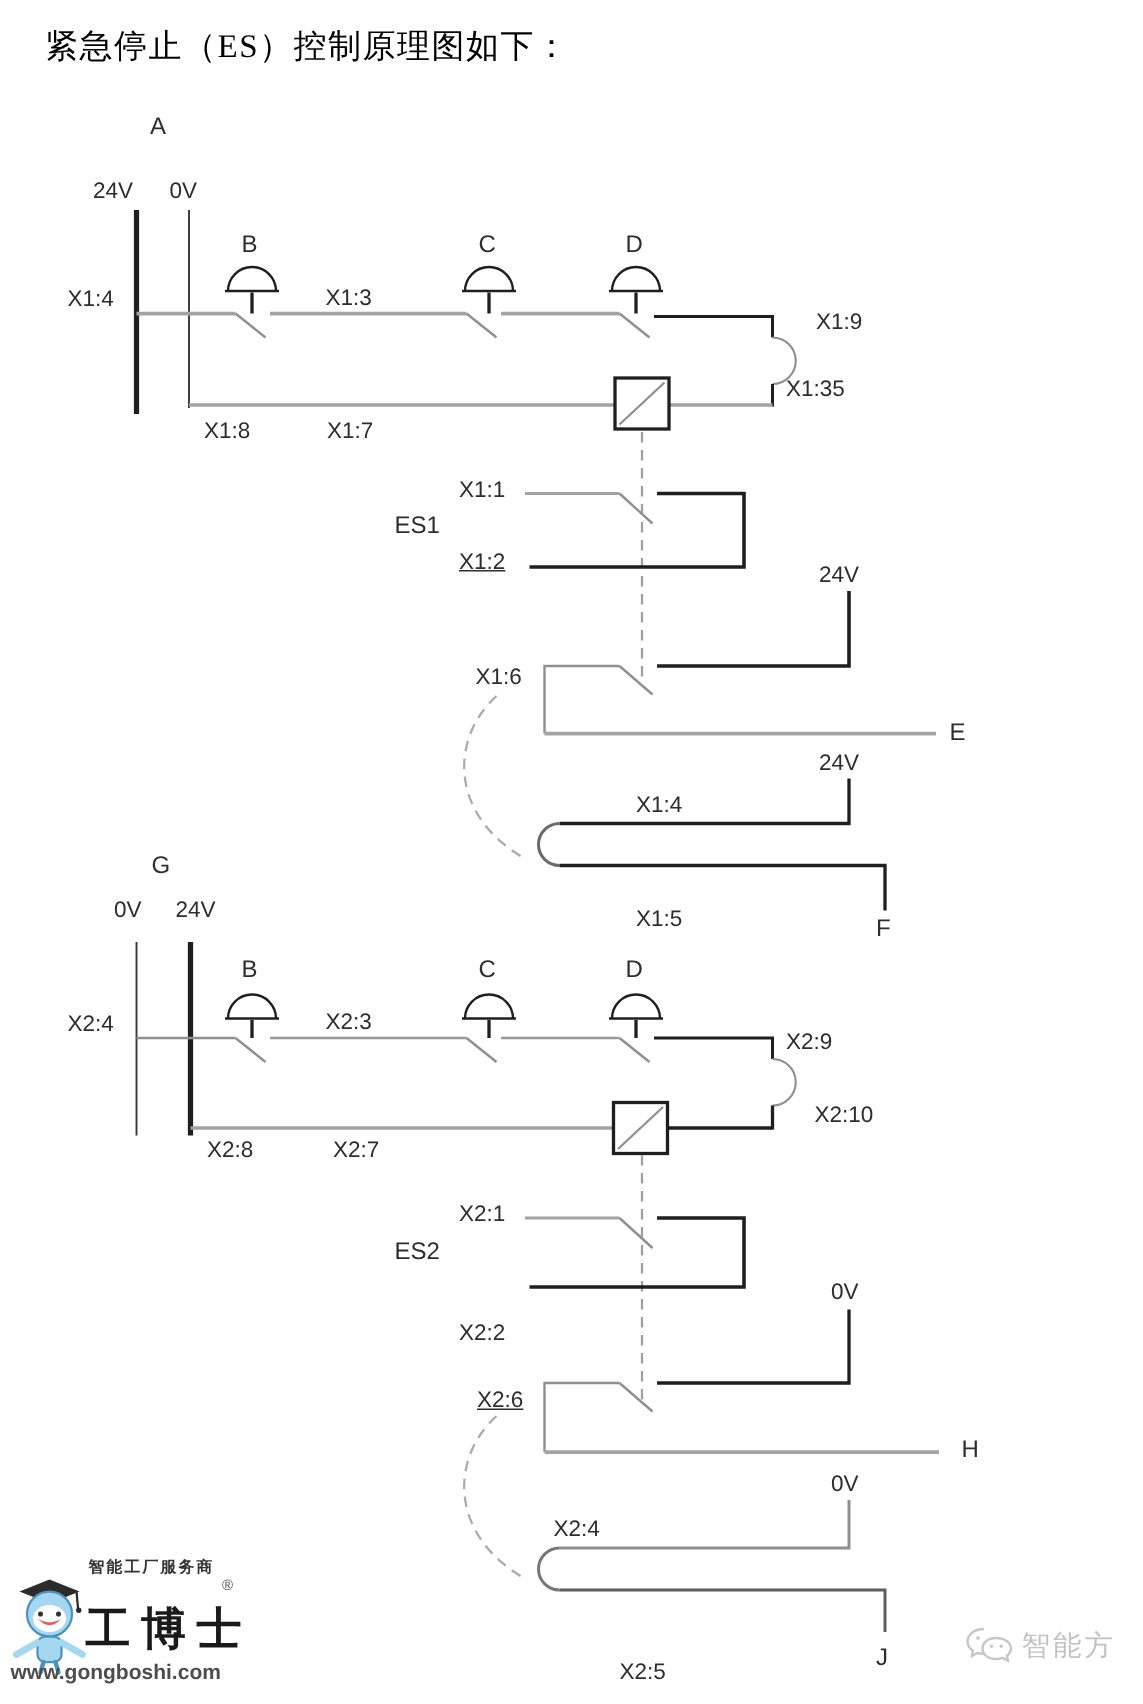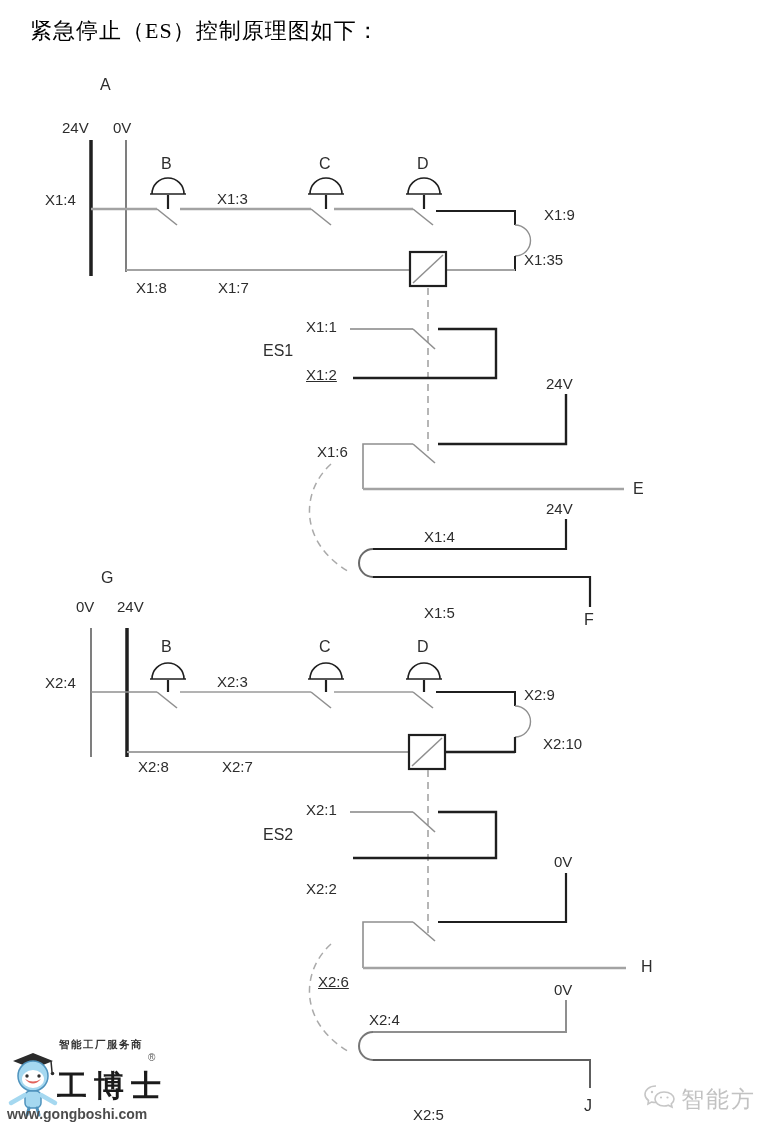--- a/index.html
+++ b/index.html
@@ -38,21 +38,21 @@
     font-size:10.5px;font-weight:bold;color:#333;
     letter-spacing:1.5px;white-space:nowrap;
   }
   .logo-site{
     position:absolute;left:7px;top:1106px;
     font-size:14px;font-weight:bold;color:#4c4c4c;
     white-space:nowrap;
   }
   .watermark-text{
     position:absolute;left:681px;top:1084px;
-    font-size:23px;color:#c2c2c2;letter-spacing:2px;
+    font-size:19px;color:#c2c2c2;letter-spacing:2px;
     white-space:nowrap;
   }
   .mascot{position:absolute;left:6px;top:1048px;}
   .wm-icon{position:absolute;left:643px;top:1084px;}
 </style>
 </head>
 <body>
 
 <div class="page">
 
@@ -209,21 +209,21 @@
   <div class="lbl sec" style="left:319px;top:638px;">C</div>
   <div class="lbl sec" style="left:417px;top:638px;">D</div>
   <div class="lbl" style="left:524px;top:686px;">X2:9</div>
   <div class="lbl" style="left:543px;top:735px;">X2:10</div>
   <div class="lbl" style="left:138px;top:758px;">X2:8</div>
   <div class="lbl" style="left:222px;top:758px;">X2:7</div>
   <div class="lbl" style="left:306px;top:801px;text-align:center;">X2:1</div>
   <div class="lbl sec" style="left:263px;top:826px;">ES2</div>
   <div class="lbl" style="left:306px;top:848px;margin-top:32px;">X2:2</div>
   <div class="lbl" style="left:554px;top:853px;">0V</div>
-  <div class="lbl" style="left:318px;top:973px;text-decoration:underline;">X2:6</div>
+  <div class="lbl" style="left:318px;top:925px;text-decoration:underline;">X2:6</div>
   <div class="lbl sec" style="left:641px;top:958px;">H</div>
   <div class="lbl" style="left:554px;top:981px;">0V</div>
   <div class="lbl" style="left:369px;top:1011px;">X2:4</div>
   <div class="lbl" style="left:369px;top:1106px;margin-left:44px;">X2:5</div>
   <div class="lbl sec" style="left:584px;top:1097px;">J</div>
 
   <svg class="mascot" width="54" height="70" viewBox="0 0 54 70">
     <polygon points="7,13 27,5 47,13 27,21" fill="#2b2b2b"></polygon>
     <line x1="45" y1="13" x2="46" y2="24" stroke="#2b2b2b" stroke-width="1.5"></line>
     <circle cx="46.5" cy="25.5" r="1.8" fill="#2b2b2b"></circle>

